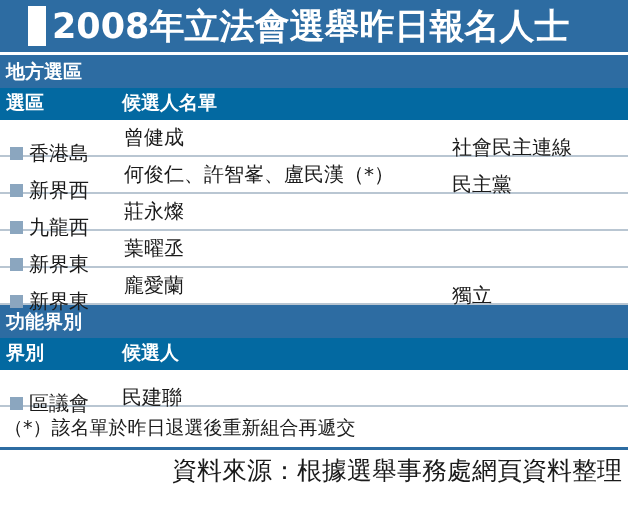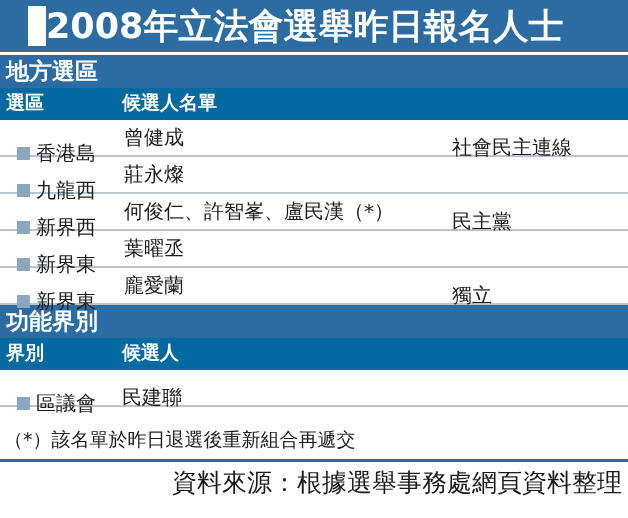--- a/index.html
+++ b/index.html
@@ -34,29 +34,30 @@
     background: #ffffff;
     margin: 6px 0 6px 28px;
   }
   .title-text {
     flex: 1;
     color: #ffffff;
     font-size: 35px;
     font-weight: bold;
     letter-spacing: 0px;
     line-height: 52px;
+    padding-left: 6px;
     white-space: nowrap;
     font-family: "DejaVu Sans", "Liberation Sans", sans-serif;
   }
 
   
   .band {
     background: #2d6ca2;
     color: #ffffff;
-    font-size: 23px;
+    font-size: 19px;
     font-weight: bold;
     padding: 3px 8px 4px 6px;
     line-height: 26px;
   }
   .band-row {
     background: #0369a1;
     color: #ffffff;
     font-size: 19px;
     font-weight: bold;
     display: flex;
@@ -75,21 +76,21 @@
     border-bottom: 2px solid #b9c6d2;
     font-size: 20px;
     color: #1a1a1a;
     box-sizing: border-box;
   }
   .cell-1 {
     width: 122px;
     display: flex;
     align-items: center;
     box-sizing: border-box;
-    padding-left: 17px;
+    padding-left: 10px;
     margin-top: 31px;
   }
   .bullet {
     width: 13px;
     height: 13px;
     background: #8ba6bf;
     margin-right: 6px;
     flex: none;
     display: inline-block;
   }
@@ -107,21 +108,20 @@
   }
 
   
   .note {
     font-size: 19px;
     color: #1a1a1a;
     padding: 6px 0 6px 4px;
     border-bottom: 3px solid #2d6ca2;
     line-height: 28px;
     white-space: nowrap;
-    margin-top: 12px;
   }
   .source {
     font-size: 25px;
     color: #1a1a1a;
     text-align: right;
     padding: 8px 6px 0 0;
     line-height: 26px;
     white-space: nowrap;
   }
 </style>
@@ -146,33 +146,33 @@
       <span class="bullet"></span>
       <span>香港島</span>
     </div>
     <div class="cell-2">曾健成</div>
     <div class="cell-3">社會民主連線</div>
   </div>
 
   <div class="row">
     <div class="cell-1">
       <span class="bullet"></span>
+      <span>新界西</span>
+    </div>
+    <div class="cell-2">何俊仁、許智峯、盧民漢（*）</div>
+    <div class="cell-3">民主黨</div>
+  </div>
+
+  <div class="row">
+    <div class="cell-1">
+      <span class="bullet"></span>
       <span>九龍西</span>
     </div>
     <div class="cell-2">莊永燦</div>
     <div class="cell-3"></div>
-  </div>
-
-  <div class="row">
-    <div class="cell-1">
-      <span class="bullet"></span>
-      <span>新界西</span>
-    </div>
-    <div class="cell-2">何俊仁、許智峯、盧民漢（*）</div>
-    <div class="cell-3">民主黨</div>
   </div>
 
   <div class="row">
     <div class="cell-1">
       <span class="bullet"></span>
       <span>新界東</span>
     </div>
     <div class="cell-2">葉曜丞</div>
     <div class="cell-3"></div>
   </div>

